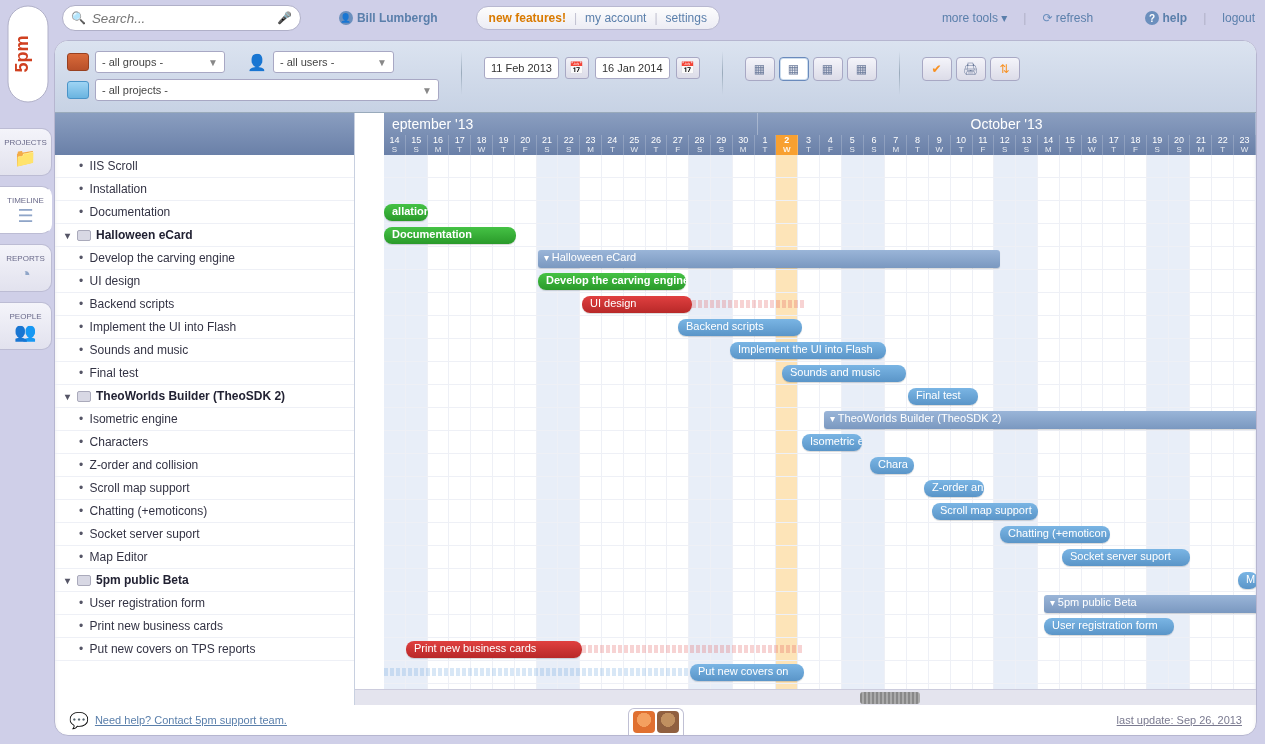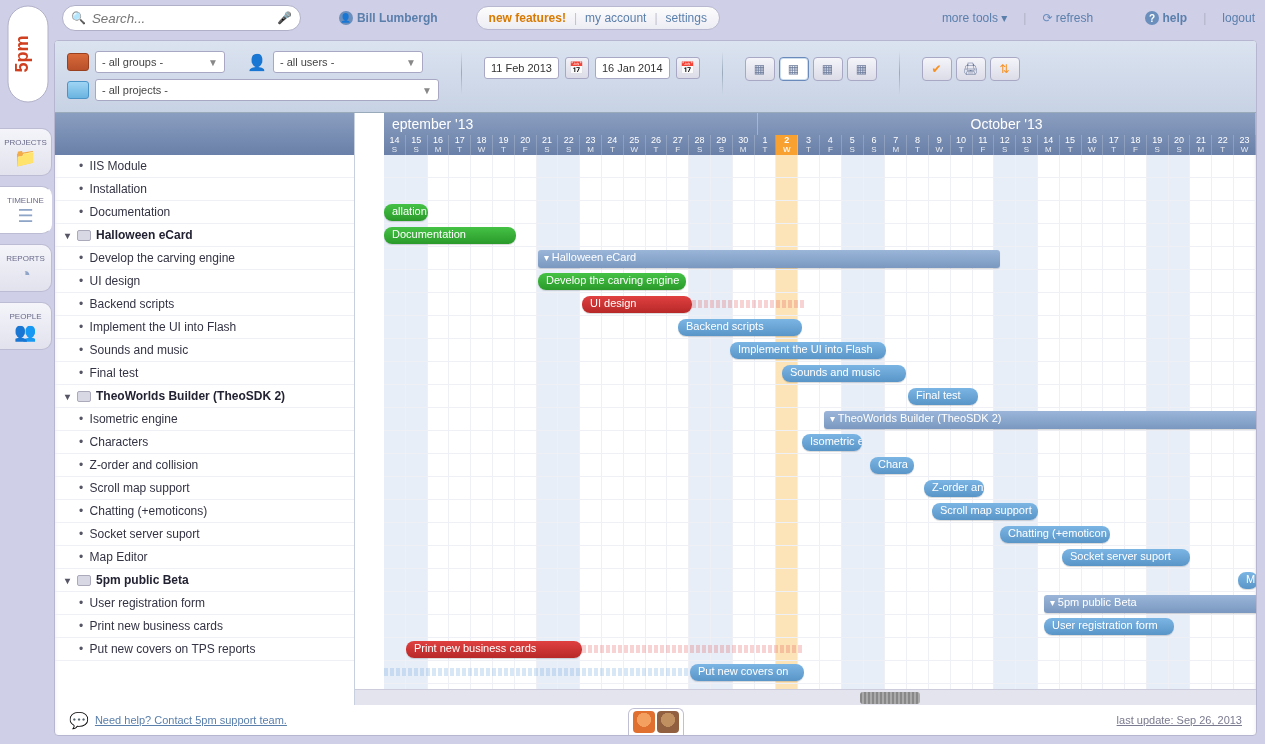--- a/index.html
+++ b/index.html
@@ -22,21 +22,21 @@
 .muted-link { color: #7a7a90; }
 .help-ico { display: inline-flex; width:14px; height:14px; border-radius:50%; background:#6b8fbd; color:#fff; font-size:10px; align-items:center; justify-content:center; font-weight:bold; }
 
 
 .sidetabs { position: absolute; left: 0; top: 128px; width: 56px; z-index: 15; }
 .sidetab { width: 52px; height: 48px; background: linear-gradient(#f4f4fa,#e2e2ee); border: 1px solid #bcbcd4; border-left: none; border-radius: 0 10px 10px 0; margin-bottom: 10px; display: flex; flex-direction: column; align-items: center; justify-content: center; font-size: 8px; color: #6a6a8a; gap: 2px; cursor: pointer; }
 .sidetab.active { background: #fff; position: relative; z-index: 30; border-right-color:#fff; margin-right:-2px;}
 .sidetab .ico { font-size: 18px; color: #8fa5c8; line-height: 1; }
 
 
-.panel { position: absolute; left: 54px; top: 40px; right: 8px; bottom: 8px; background: #fff; border: 1px solid #b6b6d0; border-radius: 4px; box-shadow: inset 0 2px 4px rgba(0,0,0,0.08); overflow: hidden; }
+.panel { position: absolute; left: 54px; top: 40px; right: 8px; bottom: 8px; background: #fff; border: 1px solid #b6b6d0; border-radius: 14px; box-shadow: inset 0 2px 4px rgba(0,0,0,0.08); overflow: hidden; }
 
 
 .toolbar { height: 72px; background: linear-gradient(#dbe3f0,#c7d2e4); border-bottom: 1px solid #9ab; display: flex; align-items: flex-start; padding: 10px 12px; gap: 14px; }
 .tb-group { display: flex; align-items: center; gap: 6px; }
 .tb-col { display: flex; flex-direction: column; gap: 6px; }
 .dd { height: 22px; background: #fff; border: 1px solid #a8a8c4; border-radius: 3px; display: flex; align-items: center; padding: 0 6px; font-size: 11px; color: #444; gap: 6px; }
 .dd .arrow { margin-left: auto; color: #888; font-size: 10px; }
 .folder-ico { width: 22px; height: 18px; border-radius: 3px; }
 .folder-red { background: linear-gradient(#d96a3a,#b8502a); border:1px solid #984020;}
 .folder-blue { background: linear-gradient(#9fd4f4,#6ab4e0); border:1px solid #4a94c8;}
@@ -74,21 +74,21 @@
 .task-row .bullet::before { content:"• "; color:#556; padding-right:3px;}
 
 
 .gantt-grid { position:absolute; left:0; top:42px; right:0; bottom:0;}
 .gantt-cols { position:absolute; inset:0; display:flex;}
 .gcol { width:22px; border-right:1px solid #eef0f6;}
 .gcol.we { background:#e8eef8;}
 .gcol.today { background:#fde4b8;}
 .grow { position:absolute; left:0; right:0; height:23px; border-bottom:1px solid #eef0f6;}
 .bar { position:absolute; height:17px; top:3px; border-radius:8px; color:#fff; font-size:11px; padding:1px 8px; white-space:nowrap; overflow:hidden; box-shadow: 0 1px 1px rgba(0,0,0,0.15);}
-.bar.green { background: linear-gradient(#45c245,#2a9a2a);}
+.bar.green { background: linear-gradient(#45c245,#2a9a2a); font-weight: bold;}
 .bar.red { background: linear-gradient(#e04040,#b82828);}
 .bar.blue { background: linear-gradient(#7ab5e4,#5a95c8);}
 .bar.header { background: linear-gradient(#9ab5d8,#7a98c0); border-radius:3px; height:18px; padding:1px 6px;}
 .bar .tri::before { content:"▾ "; font-size:10px;}
 .trail { position:absolute; height:8px; top:7px; background: repeating-linear-gradient(90deg, rgba(224,80,80,0.25) 0 4px, transparent 4px 6px); }
 .trail.blue { background: repeating-linear-gradient(90deg, rgba(100,160,220,0.25) 0 4px, transparent 4px 6px);}
 
 
 .hscroll { position:absolute; left:300px; right:0; bottom:30px; height:16px; background:#e4e4ee; border-top:1px solid #ccd;}
 .hthumb { position:absolute; height:12px; top:2px; left:505px; width:60px; background: repeating-linear-gradient(90deg,#888 0 2px,#aaa 2px 4px); border-radius:3px; cursor:pointer;}
@@ -173,21 +173,21 @@
   <div class="toolbar">
     <div class="tb-col">
       <div class="tb-group">
         <span class="folder-ico folder-red"></span>
         <div class="dd" style="width:130px">
             <span>- all groups -</span>
             <span class="arrow">▼</span>
           </div>
         <span style="width:10px"></span>
         <span style="color:#5a7fab;font-size:16px">👤</span>
-        <div class="dd" style="width:150px">
+        <div class="dd" style="width:121px">
             <span>- all users -</span>
             <span class="arrow">▼</span>
           </div>
       </div>
       <div class="tb-group">
         <span class="folder-ico folder-blue"></span>
         <div class="dd" style="width:344px">
             <span>- all projects -</span>
             <span class="arrow">▼</span>
           </div>
@@ -219,21 +219,21 @@
           <span class="swap-ico">⇅</span>
         </div>
     </div>
   </div>
 
   <div class="timeline-wrap">
     <div class="tl-left">
       <div class="tl-left-head"></div>
       <div class="tasklist" id="tasklist">
           <div class="task-row">
-            <span class="bullet">IIS Module</span>
+            <span class="bullet">IIS Scroll</span>
           </div>
           <div class="task-row">
             <span class="bullet">Installation</span>
           </div>
           <div class="task-row">
             <span class="bullet">Documentation</span>
           </div>
           <div class="task-row project">
             <span class="toggle">▾</span>
             <span class="folder"></span>

